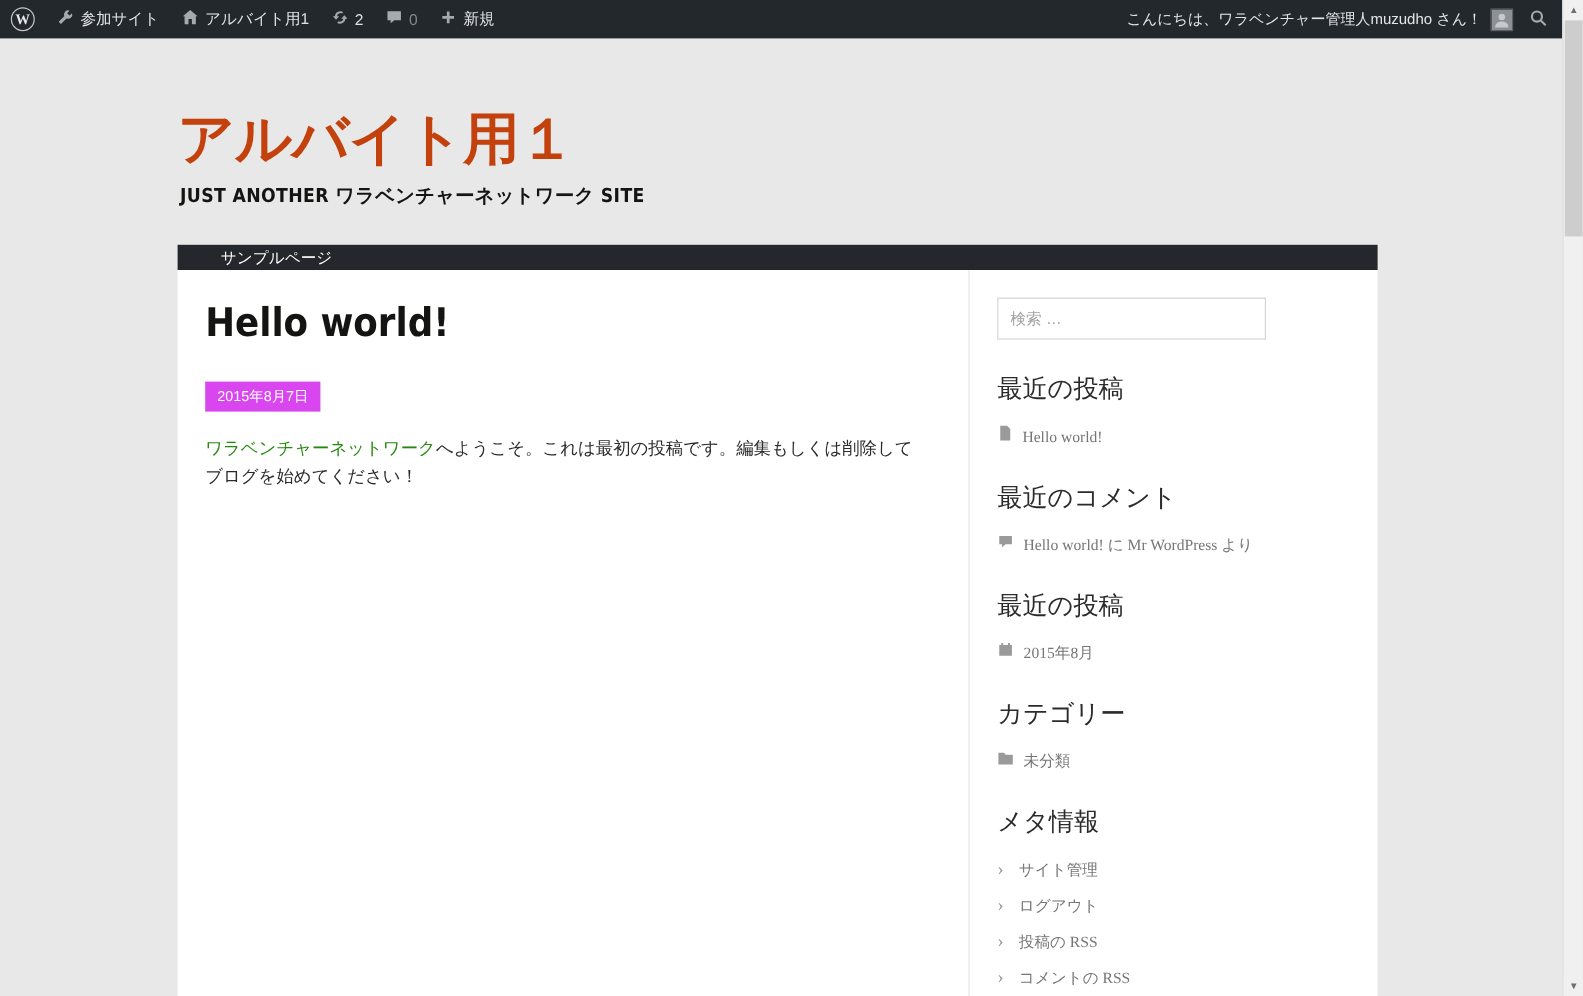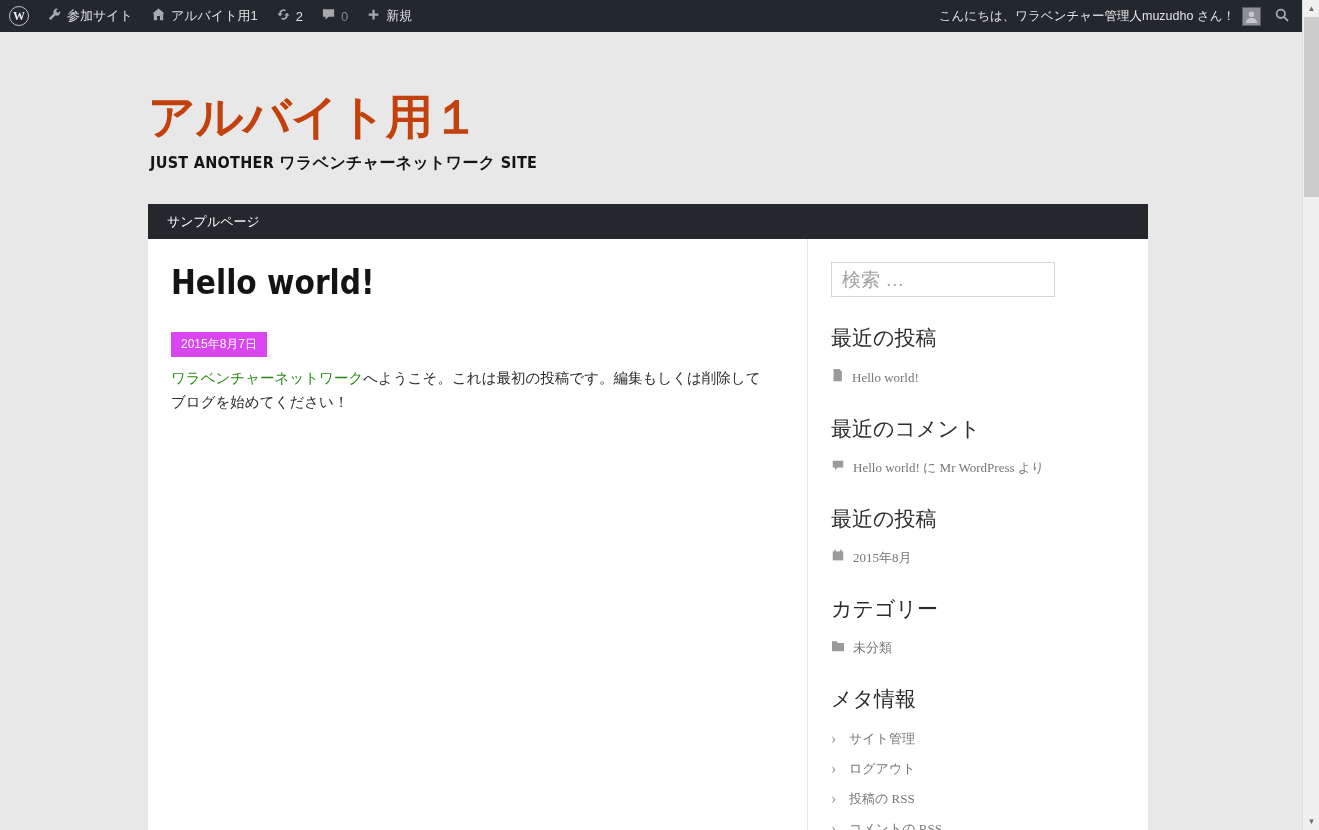--- a/index.html
+++ b/index.html
@@ -58,51 +58,51 @@
     font-family:"DejaVu Sans","Liberation Sans",sans-serif; font-stretch:condensed;
     letter-spacing:-0.5px; cursor:pointer;
   }
   .site-tagline {
     margin:12px 0 0 2px; font-size:16px; font-weight:700; color:#141412;
     text-transform:uppercase; font-stretch:condensed; letter-spacing:0.3px;
     font-family:"DejaVu Sans","Liberation Sans",sans-serif;
   }
 
   .main-nav {
-    margin-top:30px; background:#24272c; height:35px; display:flex; align-items:flex-end;
+    margin-top:30px; background:#24272c; height:21px; display:flex; align-items:flex-end;padding-left:17px;
   }
   .nav-item {
     color:#ffffff; font-size:13px; padding:0 19px; height:100%;
     display:flex; align-items:center; cursor:pointer;
   }
 
   .content {
     display:flex; background:#ffffff; min-height:600px; align-items:stretch;
   }
   .main-col { width:659px; padding:26px 40px 40px 23px; }
   .post-title {
     margin:0; font-size:33px; font-weight:700; color:#141412; line-height:1.1;
     font-family:"DejaVu Sans","Liberation Sans",sans-serif; font-stretch:condensed;
     cursor:pointer;
   }
   .post-date {
     display:inline-block; margin-top:30px; background:#d946ef; color:#ffffff;
     font-size:12px; padding:4px 10px; cursor:pointer;
   }
   .post-body {
-    margin:10px 0 0; font-size:14.5px; line-height:1.65; color:#2b2b2b; max-width:612px;
+    margin:20px 0 0; font-size:14.5px; line-height:1.65; color:#2b2b2b; max-width:612px;
   }
   .green-link { color:#24890d; text-decoration:none; cursor:pointer; }
 
   .sidebar {
     flex:1; border-left:1px solid #e6e6e6; padding:23px 24px 0 23px;
   }
   .search-input {
     width:224px; height:35px; border:1px solid #d5d5d5; background:#fff;
-    padding:0 10px; font-size:19px; color:#333; outline:none;
+    padding:0 10px; font-size:13px; color:#333; outline:none;
     font-family:"Liberation Sans","DejaVu Sans",sans-serif;
   }
   .search-input::placeholder { color:#a0a0a0; }
   .widget { margin-top:28px;font-family:Liberation Serif, serif; }
   .widget-title {
     margin:0 0 16px; font-size:21px; font-weight:500; color:#2b2b2b; line-height:1.25;
   }
   .widget-list { list-style:none; margin:0; padding:0; }
   .widget-list li {
     display:flex; align-items:center; gap:8px; font-size:13px; color:#767676;

